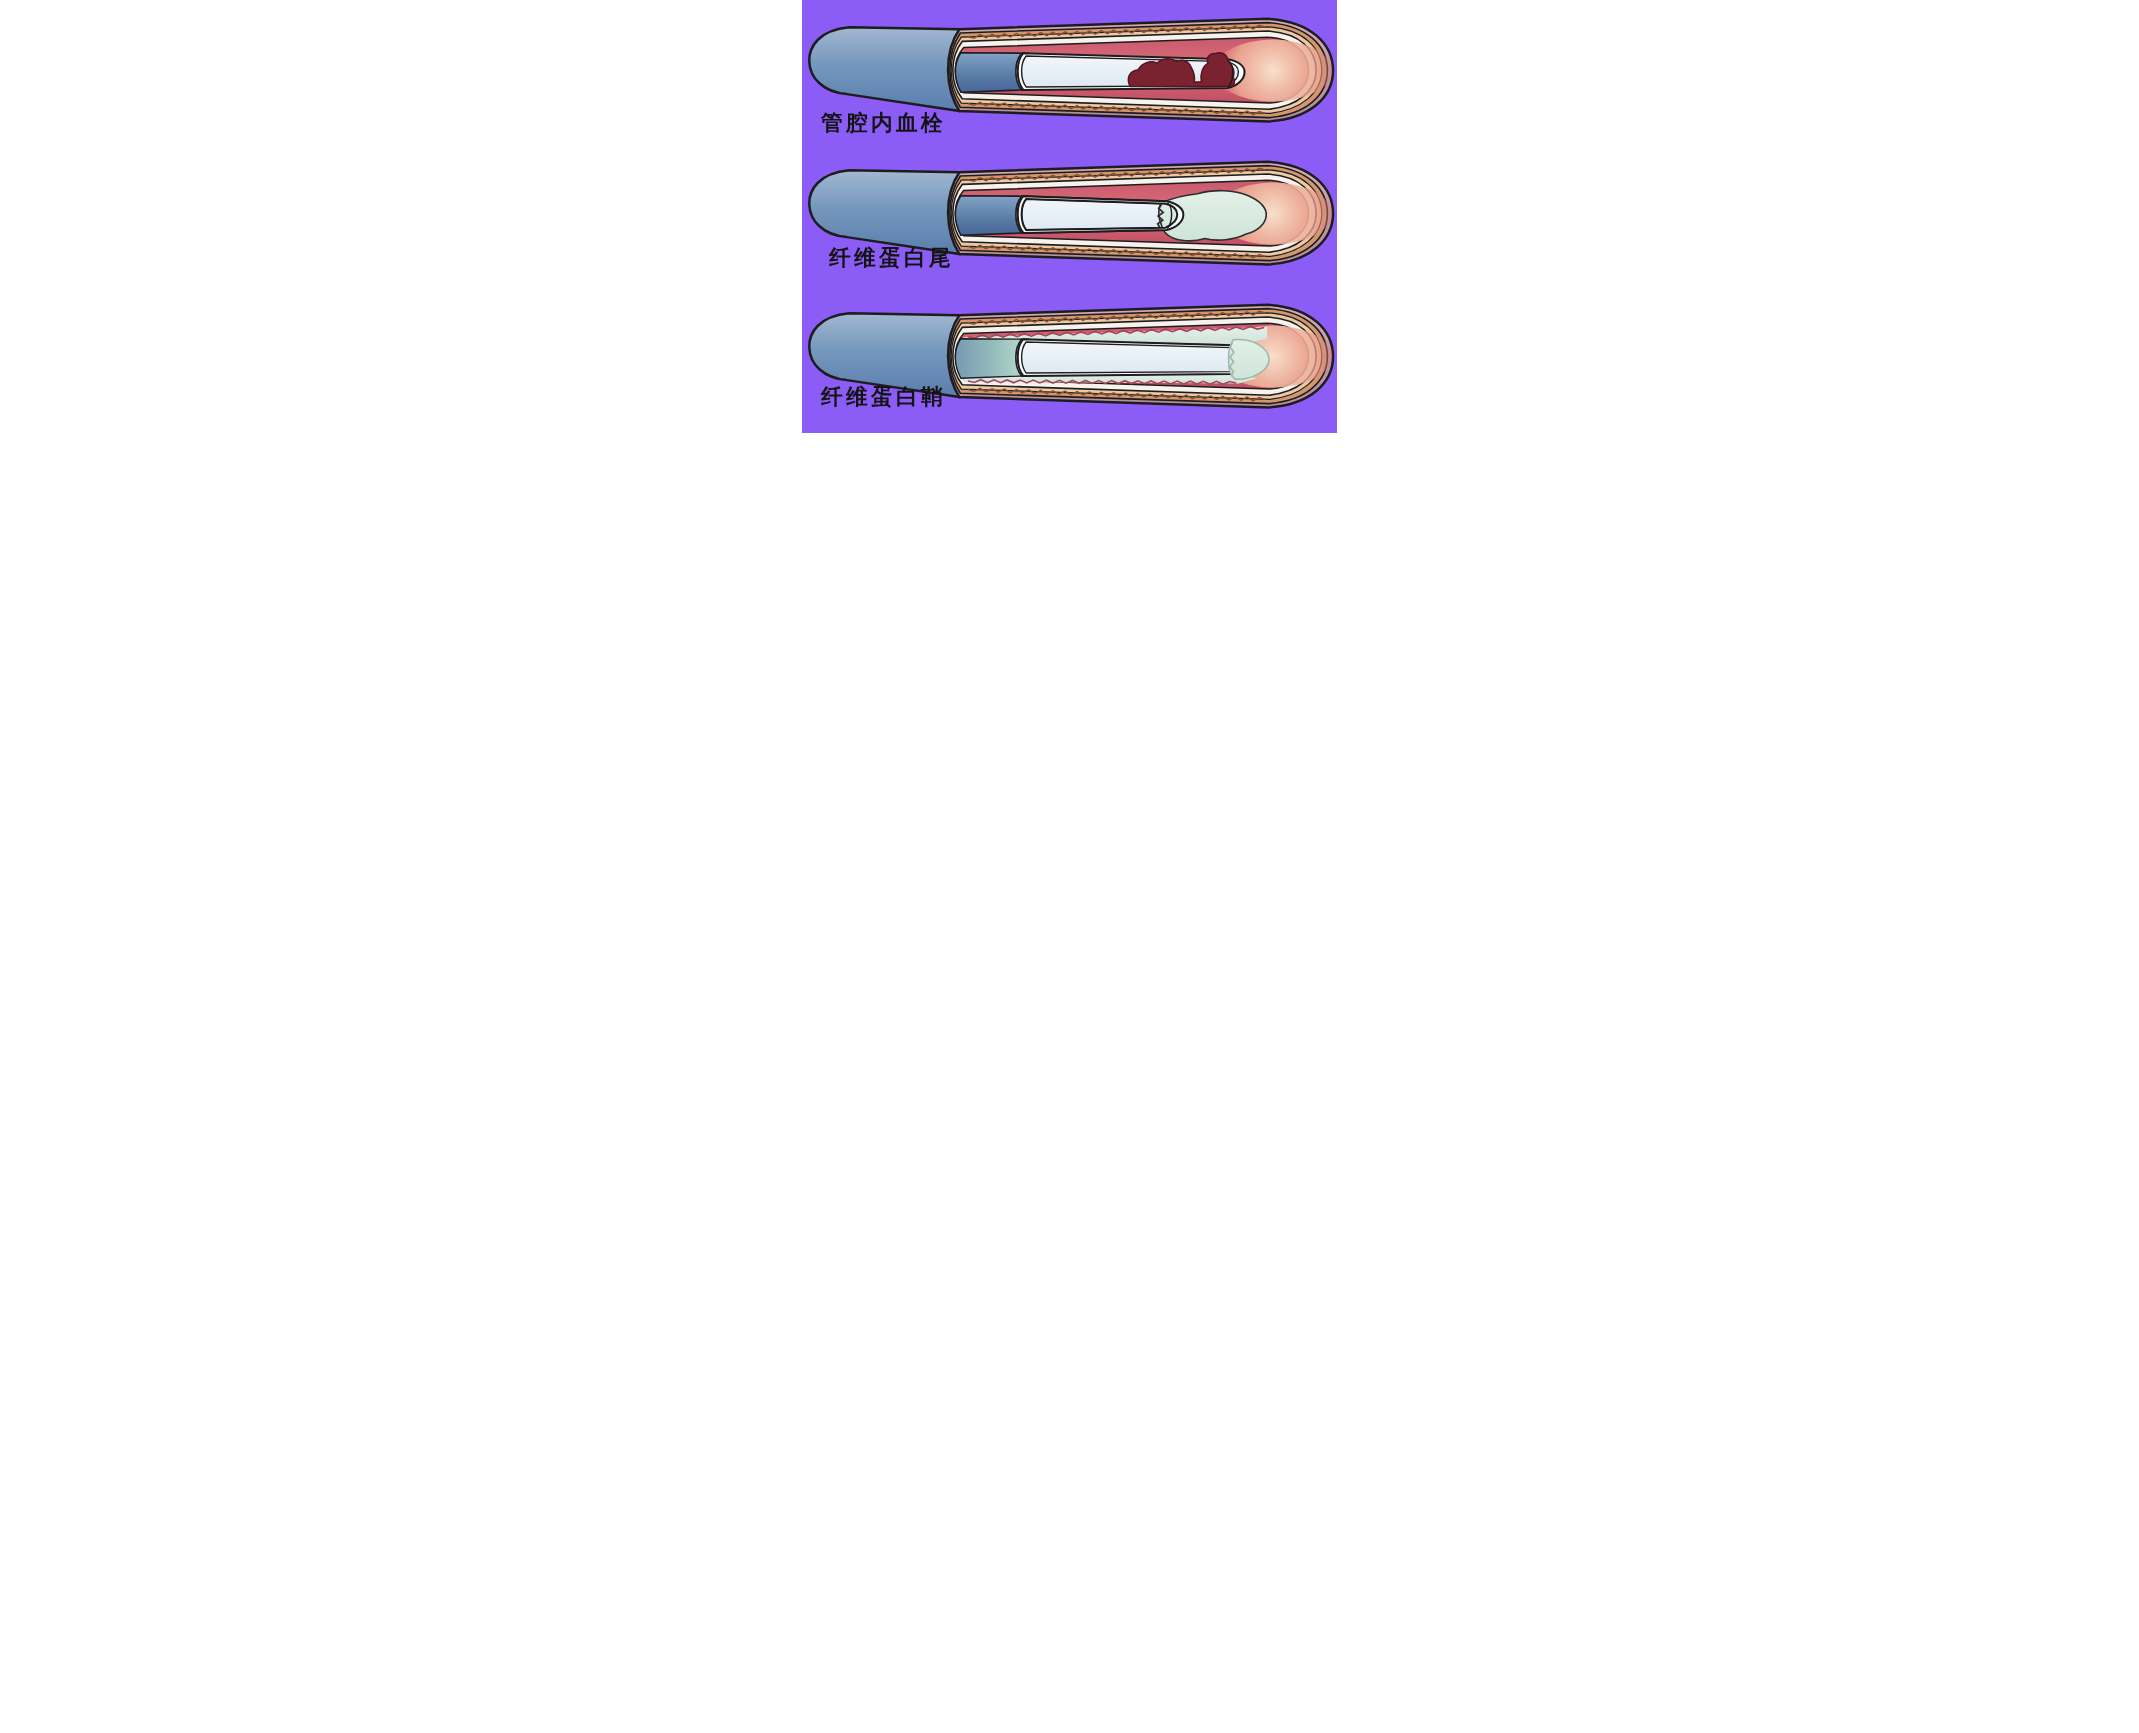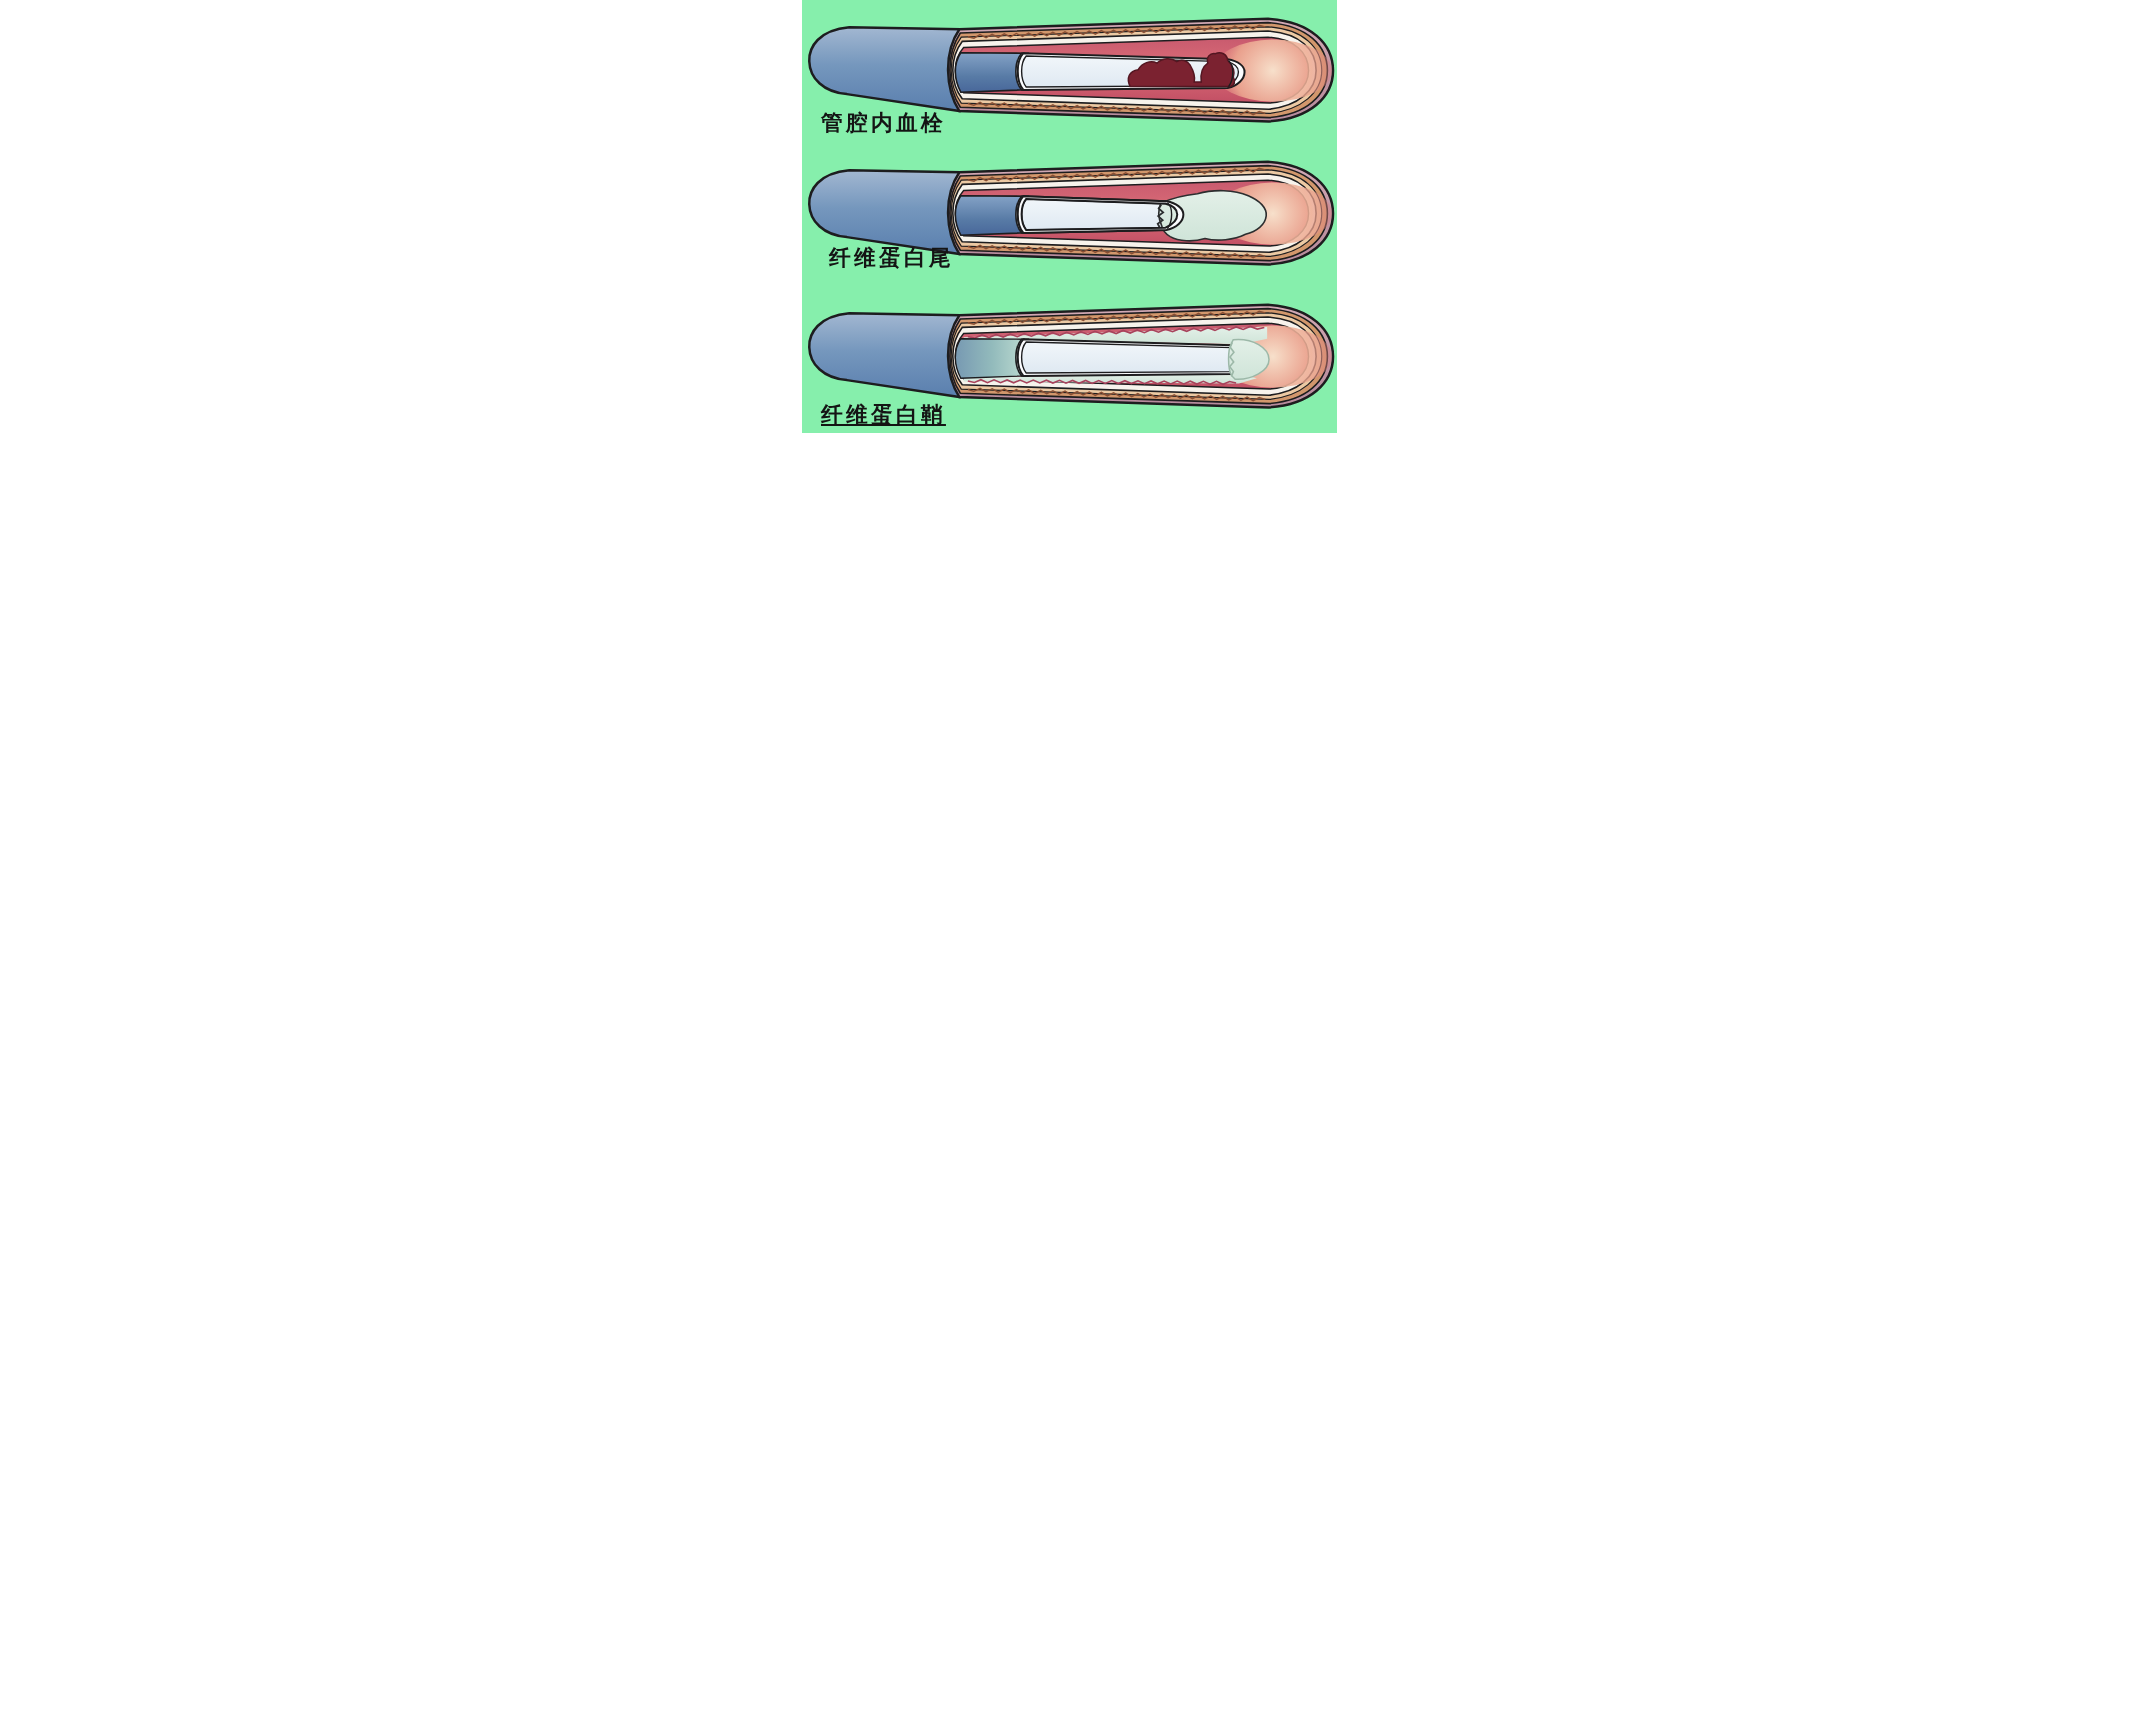--- a/index.html
+++ b/index.html
@@ -1,22 +1,22 @@
 <!DOCTYPE html>
 <html style="font-size:7.5px"><head>
 <meta charset="utf-8">
 <style>
   html,body{margin:0;padding:0;background:#ffffff;font-family:"Liberation Serif","DejaVu Serif",serif;}
-  .page{position:relative;width:535px;height:433px;margin:0 auto;background:#86efac;overflow:hidden;}
+  .page{position:relative;width:535px;height:433px;margin:0 auto;background:#8b5cf6;overflow:hidden;}
   .panel{position:absolute;left:0;width:535px;height:144px;}
   .panel svg{display:block;width:535px;height:144px;}
   .panel-label{position:absolute;left:19px;color:#141414;font-size:21.7px;font-weight:600;
     letter-spacing:3.3px;line-height:1.1;white-space:nowrap;user-select:none;}
   #panel1{top:0;} #panel2{top:143px;} #panel3{top:286px;}
-  #label1{top:112px;} #label2{top:247px;margin-left:8px;} #label3{top:404px;text-decoration:underline;}
+  #label1{top:112px;} #label2{top:247px;margin-left:8px;} #label3{top:386px;}
   path,ellipse{vector-effect:non-scaling-stroke;}
 </style>
 </head>
 <body>
 
 <div class="page">
 
   <svg width="0" height="0" style="position:absolute" aria-hidden="true">
     <defs>
       <linearGradient id="gBlueOut" x1="0" y1="0" x2="0" y2="1">

